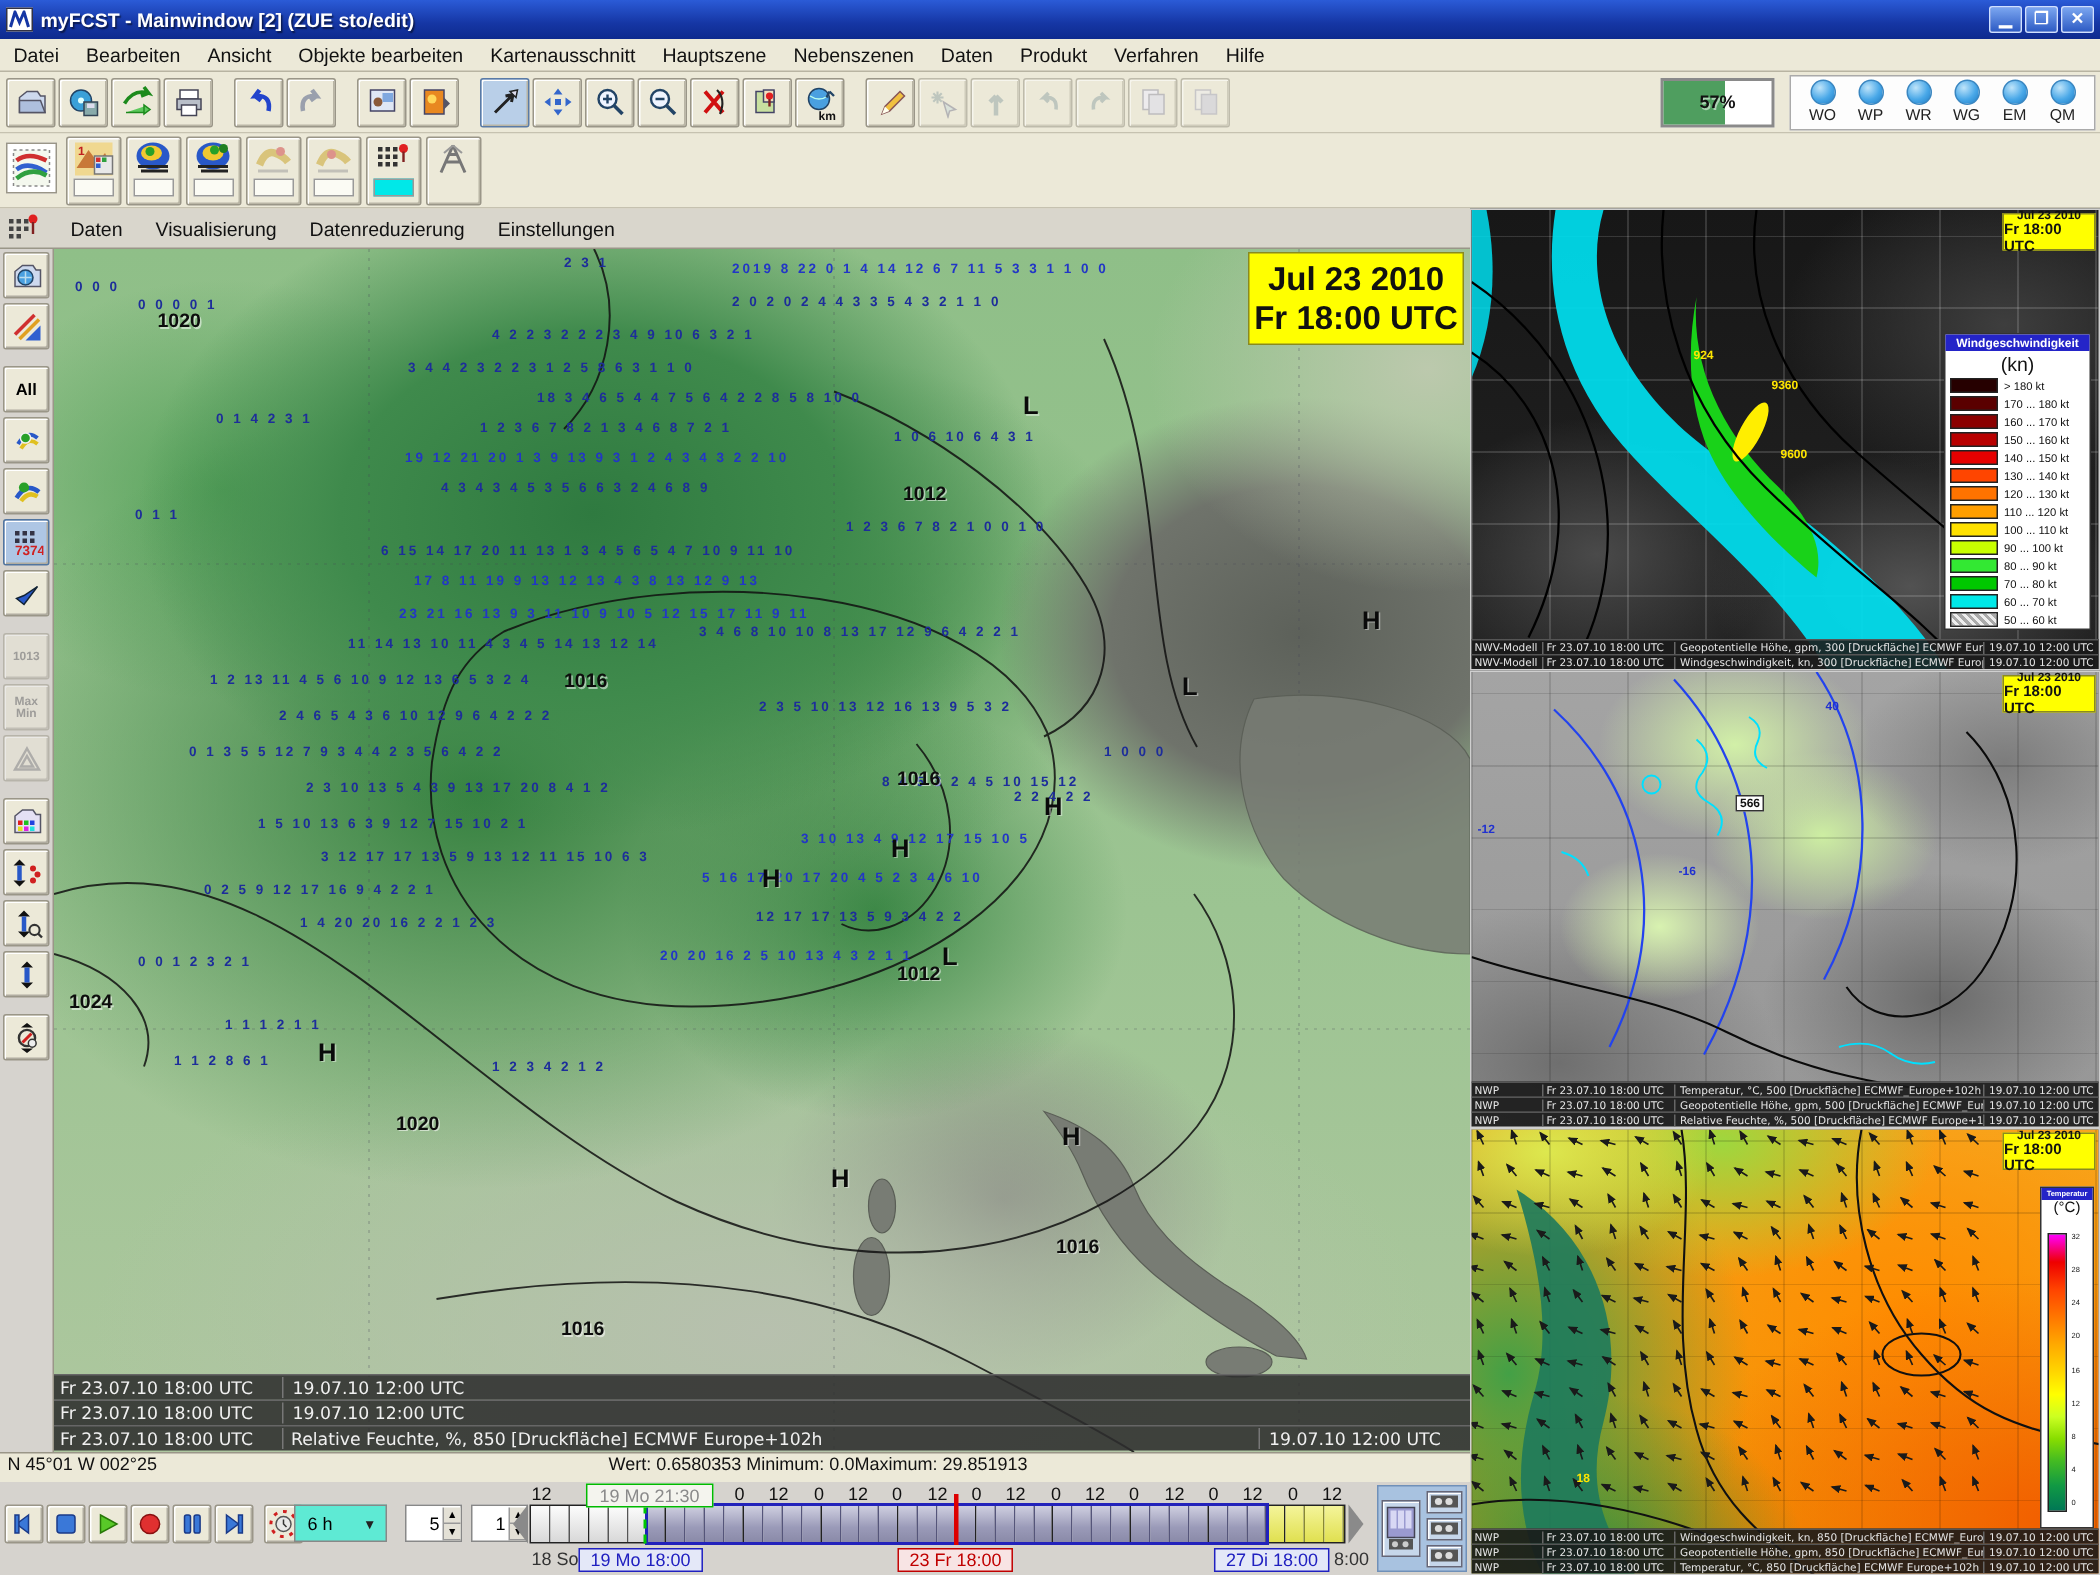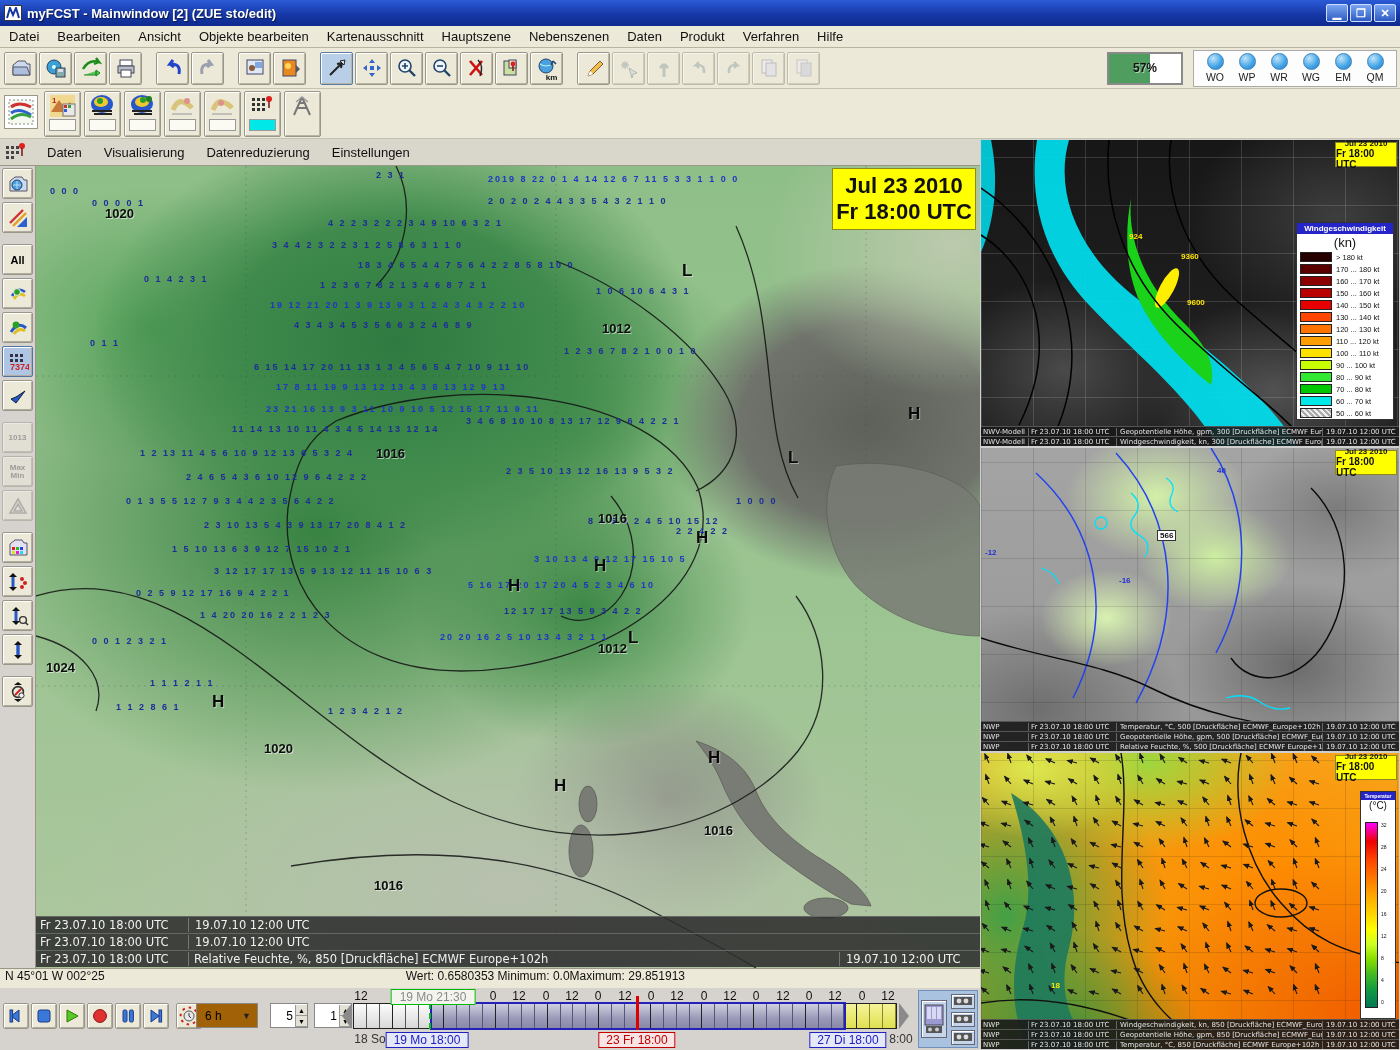--- a/index.html
+++ b/index.html
@@ -67,21 +67,21 @@
 .mrow{display:flex;height:17px;background:rgba(45,45,45,.87);border-top:1px solid #666;color:#f0f0f0;font-size:11.5px;font-family:"DejaVu Sans",sans-serif;align-items:center}
 .mrow .c1{flex:0 0 153px;padding-left:4px;border-right:1px solid #777}
 .mrow .c2{flex:1;padding-left:5px;border-right:1px solid #777;white-space:nowrap;overflow:hidden}
 .mrow .c3{flex:0 0 140px;padding-left:6px}
 
 .statusbar{position:absolute;left:0;top:829px;width:980px;height:32px;background:#ece9d8;border-top:1px solid #9a9688;font-size:12px;color:#111;display:flex;align-items:flex-start}
 .statusbar .coords{padding-left:5px;flex:1}
 .statusbar .val{padding-right:295px}
 .timelinebar{position:absolute;left:0;top:849px;width:980px;height:62px;background:#d6d3ce}
 .mediabtn{position:absolute;width:26px;height:26px;top:15px;border:1px solid #9a9688;box-shadow:inset 1px 1px 0 #fff,inset -1px -1px 0 #b0aca0;background:#ece9d8;display:flex;align-items:center;justify-content:center;border-radius:2px}
-.intervalbox{position:absolute;left:196px;top:15px;width:62px;height:25px;background:#a16207;border:1px solid #888;font-size:12px;display:flex;align-items:center;padding-left:8px}
+.intervalbox{position:absolute;left:196px;top:15px;width:62px;height:25px;background:#5eead4;border:1px solid #888;font-size:12px;display:flex;align-items:center;padding-left:8px}
 .intervalbox .arr{margin-left:auto;margin-right:6px;font-size:9px;color:#222}
 .spin{position:absolute;top:15px;width:38px;height:25px;background:#fff;border:1px solid #888;font-size:12px;display:flex;align-items:center}
 .spin .v{flex:1;text-align:right;padding-right:2px}
 .spin .ud{width:12px;display:flex;flex-direction:column;border-left:1px solid #999}
 .spin .ud div{height:11px;font-size:7px;line-height:11px;text-align:center;background:#e4e1d6;border-bottom:1px solid #999}
 .tl-arrow{position:absolute;top:15px;width:0;height:0;border-top:13px solid transparent;border-bottom:13px solid transparent}
 .tlbar{position:absolute;left:353px;top:15px;width:544px;height:26px;display:flex;border:1px solid #222;background:#eee}
 .cell{flex:1;border-right:1px solid #55557a;background:linear-gradient(180deg,#cfcfe0 0%,#9a9ab8 60%,#8a8aa8 100%)}
 .cell.white{background:linear-gradient(180deg,#fcfcfc,#d8d8d8);border-right:1px solid #555}
 .cell.yellow{background:linear-gradient(180deg,#f4f49a,#e0e050);border-right:1px solid #888833}

